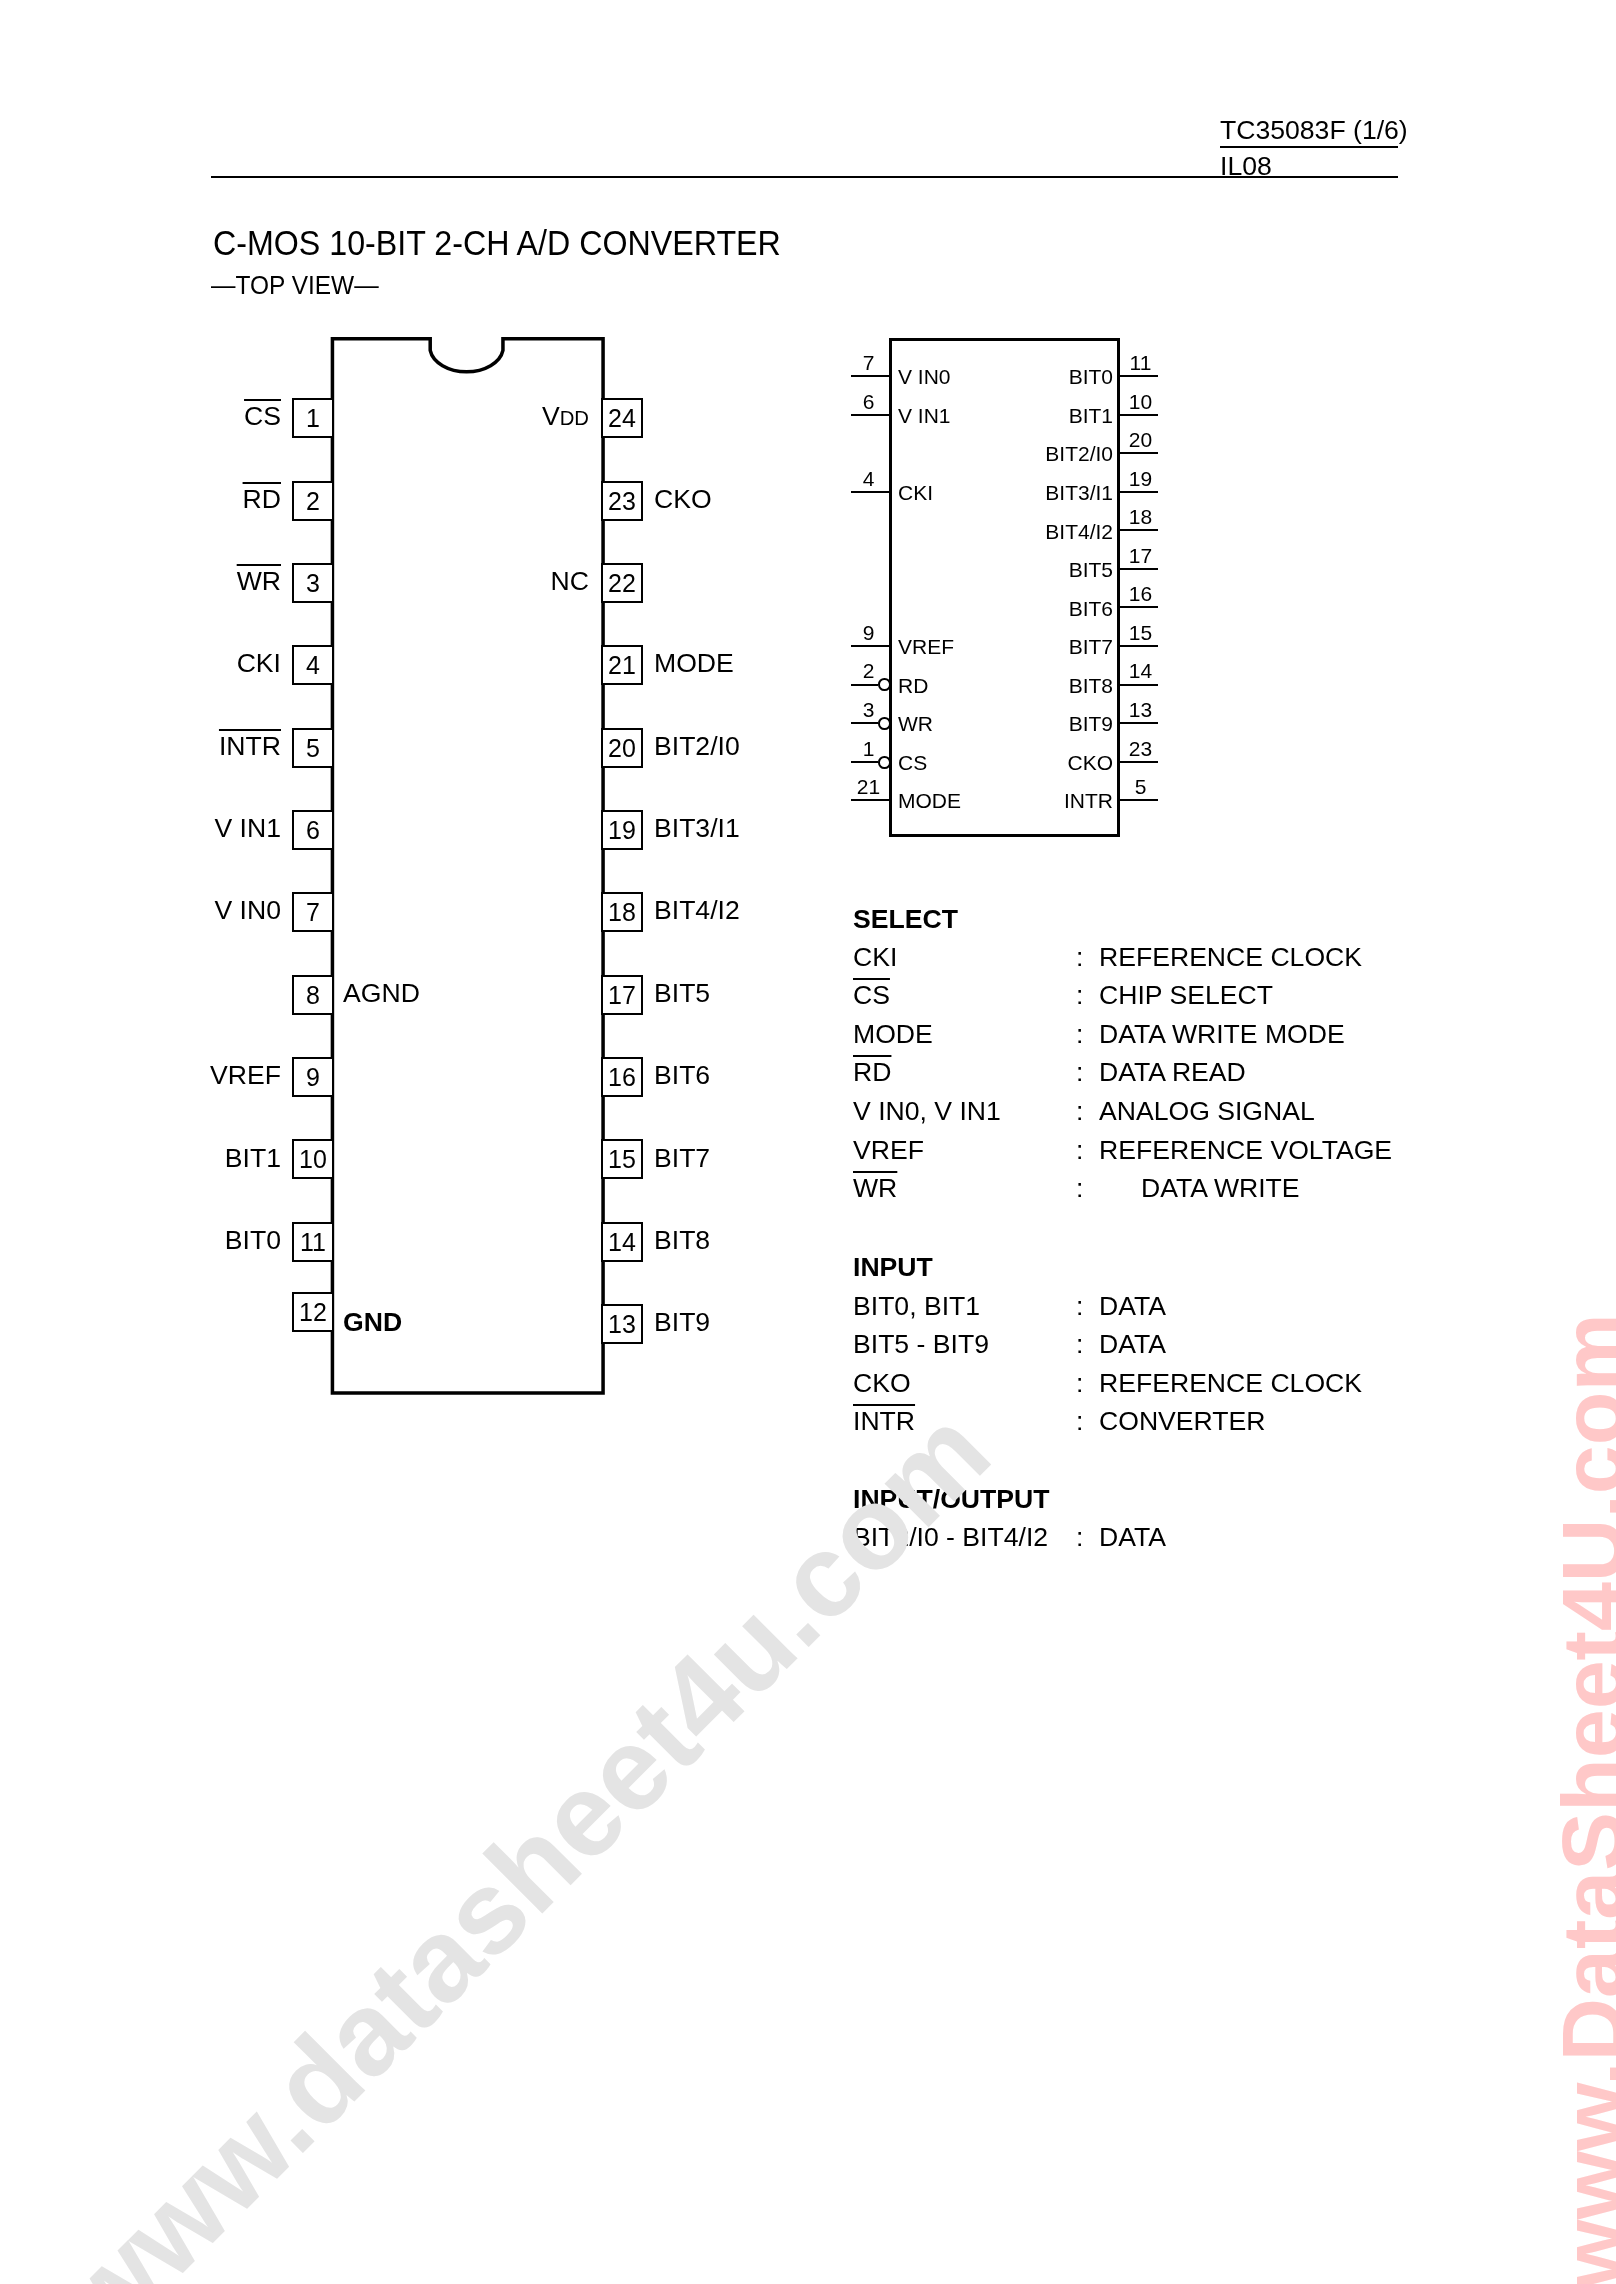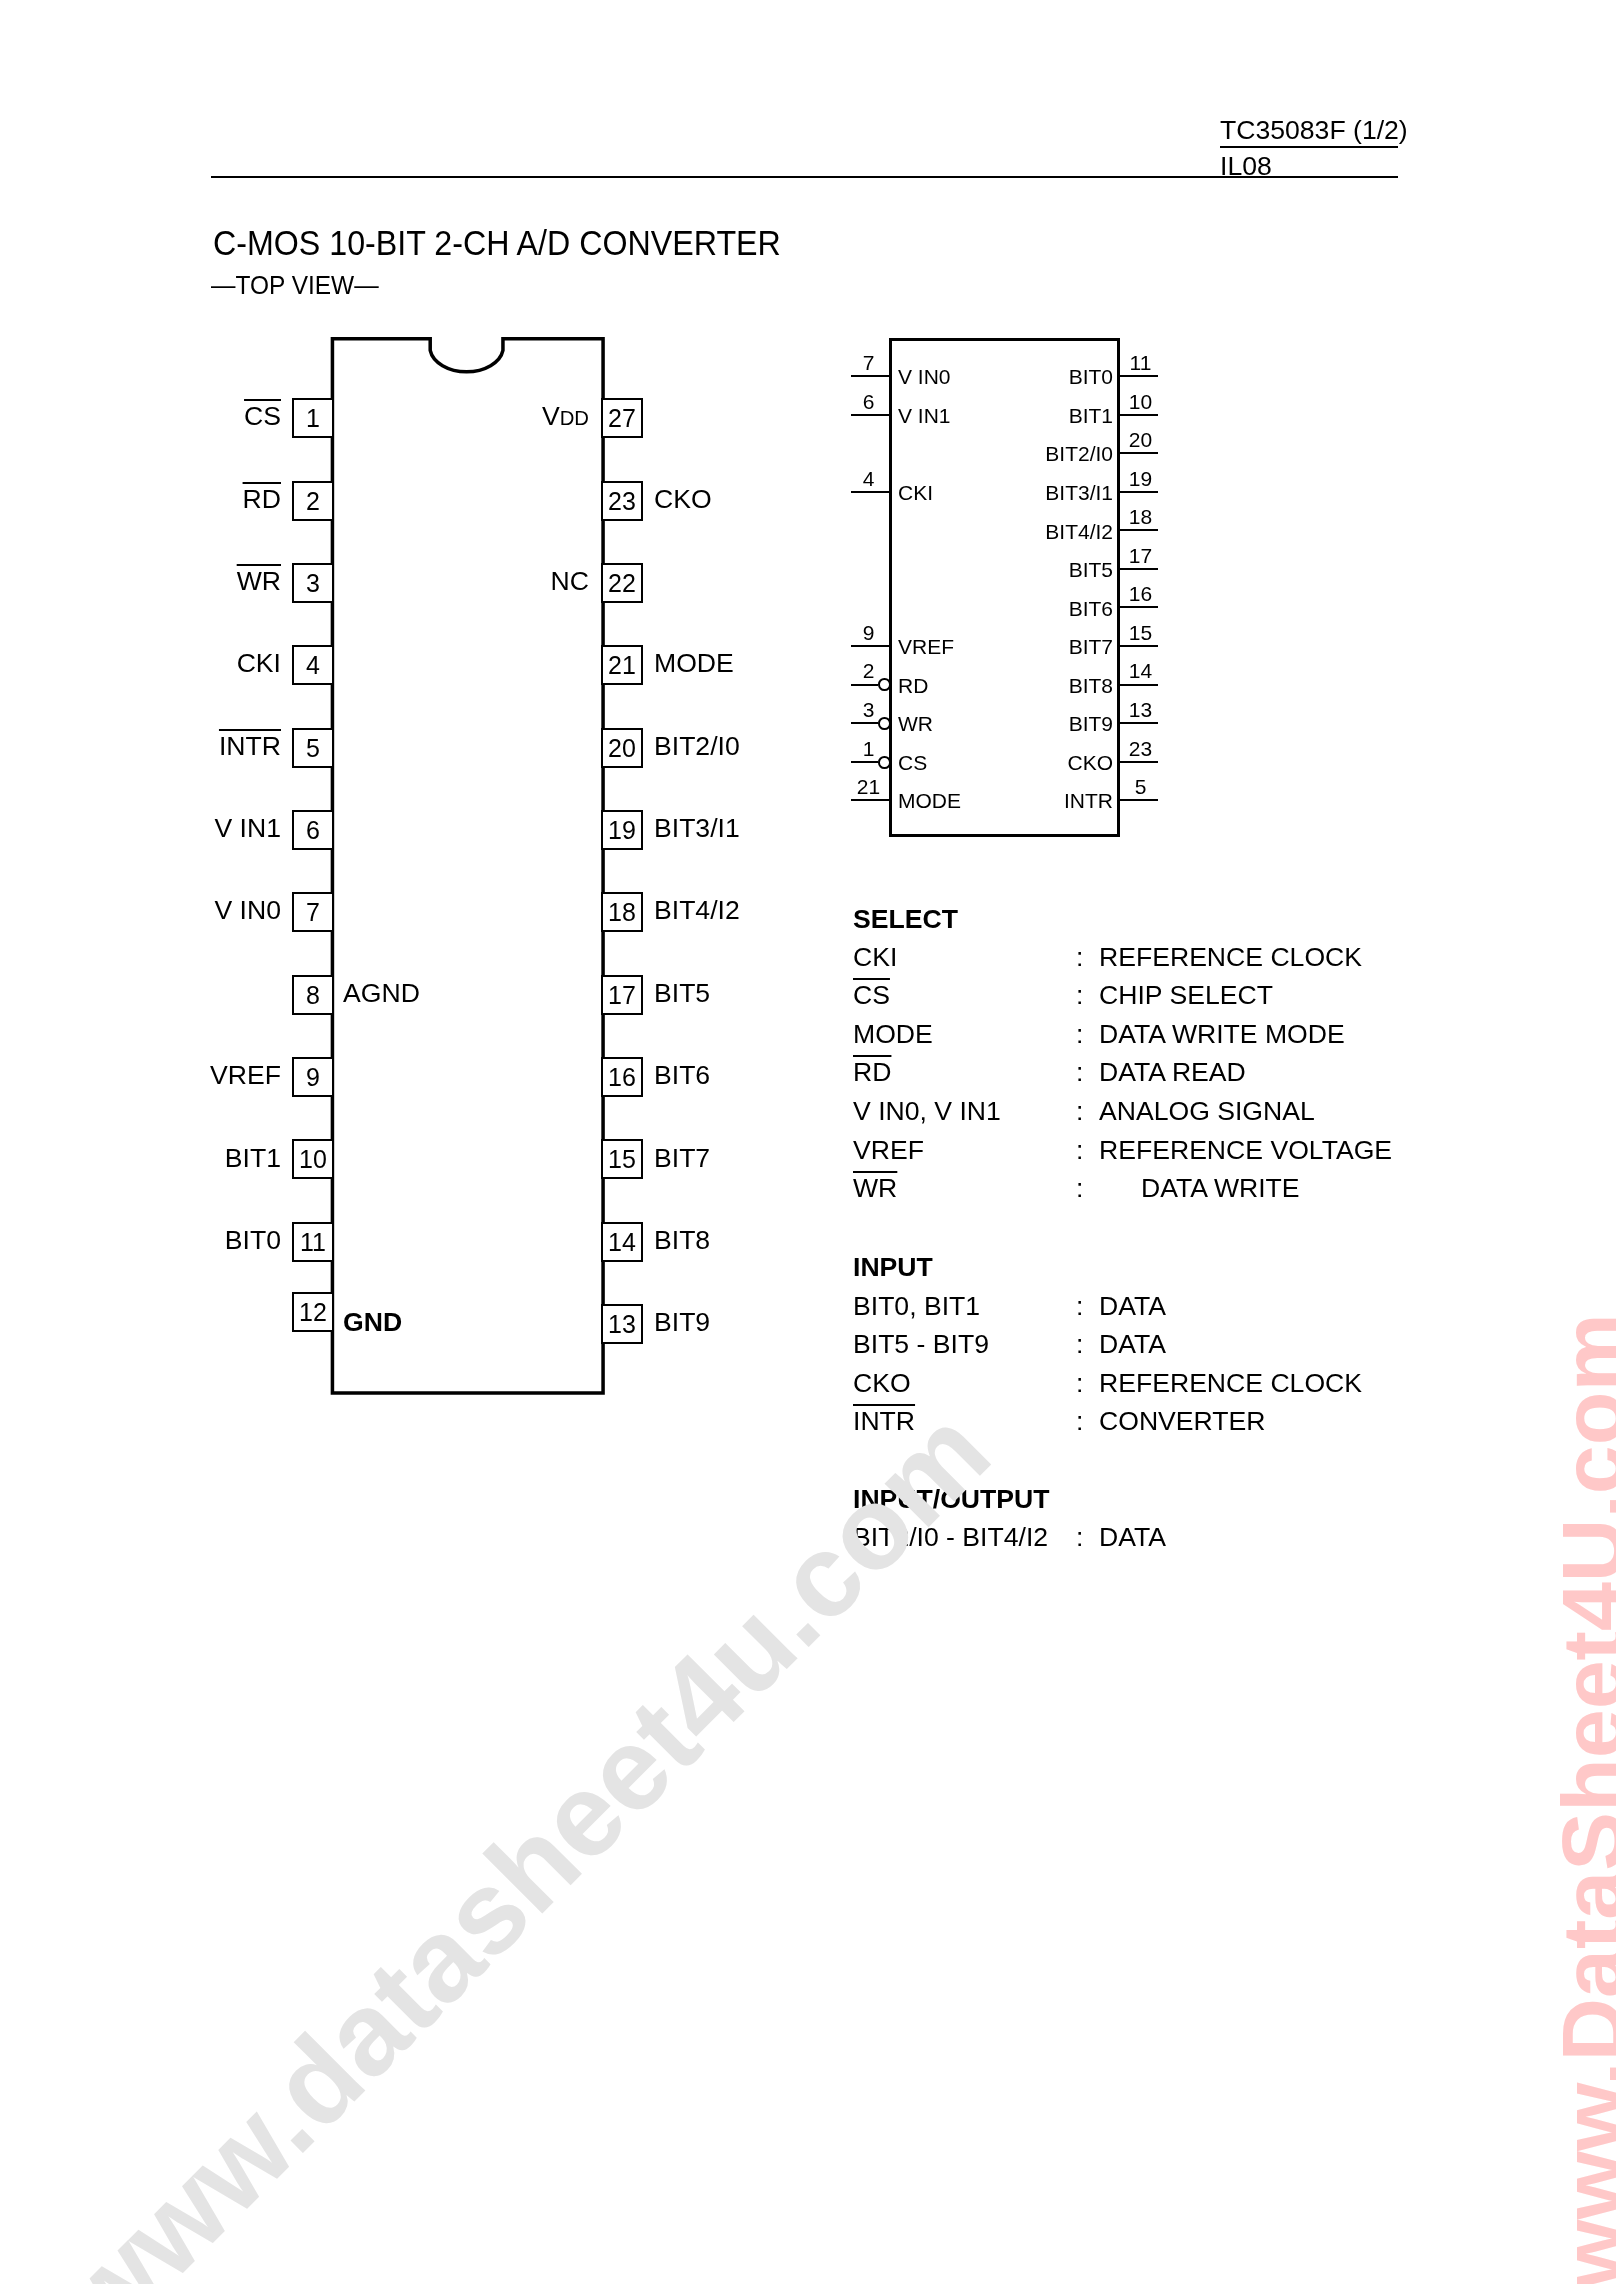--- a/index.html
+++ b/index.html
@@ -21,21 +21,21 @@
   .lg-line { position: absolute; height: 2.3px; background: #000; }
   .bubble { position: absolute; width: 8.6px; height: 8.6px; border: 2px solid #000; border-radius: 50%; background: #fff; }
   .sect-h { font-size: 26.6px; line-height: 30px; font-weight: bold; }
   .tbl { font-size: 26.6px; line-height: 30px; }
   .wm-gray { font-size: 117px; color: #e4e4e4; font-weight: bold; transform-origin: left top; }
   .wm-pink { font-size: 88px; color: #ffc8c8; font-weight: bold; transform-origin: left top; }
 </style>
 </head>
 <body>
 
-<div class="abs hdr" style="left:1220px; top:117px;">TC35083F (1/2)</div>
+<div class="abs hdr" style="left:1220px; top:117px;">TC35083F (1/6)</div>
 <div class="rule" style="left:1220px; top:146px; width:178px; height:2.3px;"></div>
 <div class="abs hdr" style="left:1220px; top:153px;">IL08</div>
 <div class="rule" style="left:211px; top:176px; width:1187px; height:2.3px;"></div>
 
 <div class="abs title" style="left:213px; top:225px;">C-MOS 10-BIT 2-CH A/D CONVERTER</div>
 <div class="abs subtitle" style="left:211px; top:272px;">—TOP VIEW—</div>
 
 <div id="dip">
   <svg class="abs" style="left:0; top:0;" width="1616" height="2284" viewBox="0 0 2066 2920">
     <path d="M425 433 L550 433 L550 448 A47 32 0 0 0 643 448 L643 433 L771 433 L771 1781 L425 1781 Z" fill="none" stroke="#000" stroke-width="4.5"></path>
@@ -57,21 +57,21 @@
     <div class="pinbox" style="left:292px; top:975px;">8</div>
     <div class="abs pinlbl" style="left:343px; top:978px;">AGND</div>
     <div class="pinbox" style="left:292px; top:1057px;">9</div>
     <div class="abs pinlbl r" style="left:125px; top:1060px;">VREF</div>
     <div class="pinbox" style="left:292px; top:1139px;">10</div>
     <div class="abs pinlbl r" style="left:125px; top:1143px;">BIT1</div>
     <div class="pinbox" style="left:292px; top:1222px;">11</div>
     <div class="abs pinlbl r" style="left:125px; top:1225px;">BIT0</div>
     <div class="pinbox" style="left:292px; top:1292px;">12</div>
     <div class="abs pinlbl" style="left:343px; top:1307px;font-weight:bold;">GND</div>
-    <div class="pinbox" style="left:601px; top:398px;">27</div>
+    <div class="pinbox" style="left:601px; top:398px;">24</div>
     <div class="abs pinlbl r" style="left:433px; top:401px;"><span>V</span><span class="sc">DD</span></div>
     <div class="pinbox" style="left:601px; top:481px;">23</div>
     <div class="abs pinlbl" style="left:654px; top:484px;">CKO</div>
     <div class="pinbox" style="left:601px; top:563px;">22</div>
     <div class="abs pinlbl r" style="left:433px; top:566px;">NC</div>
     <div class="pinbox" style="left:601px; top:645px;">21</div>
     <div class="abs pinlbl" style="left:654px; top:648px;">MODE</div>
     <div class="pinbox" style="left:601px; top:728px;">20</div>
     <div class="abs pinlbl" style="left:654px; top:731px;">BIT2/I0</div>
     <div class="pinbox" style="left:601px; top:810px;">19</div>

